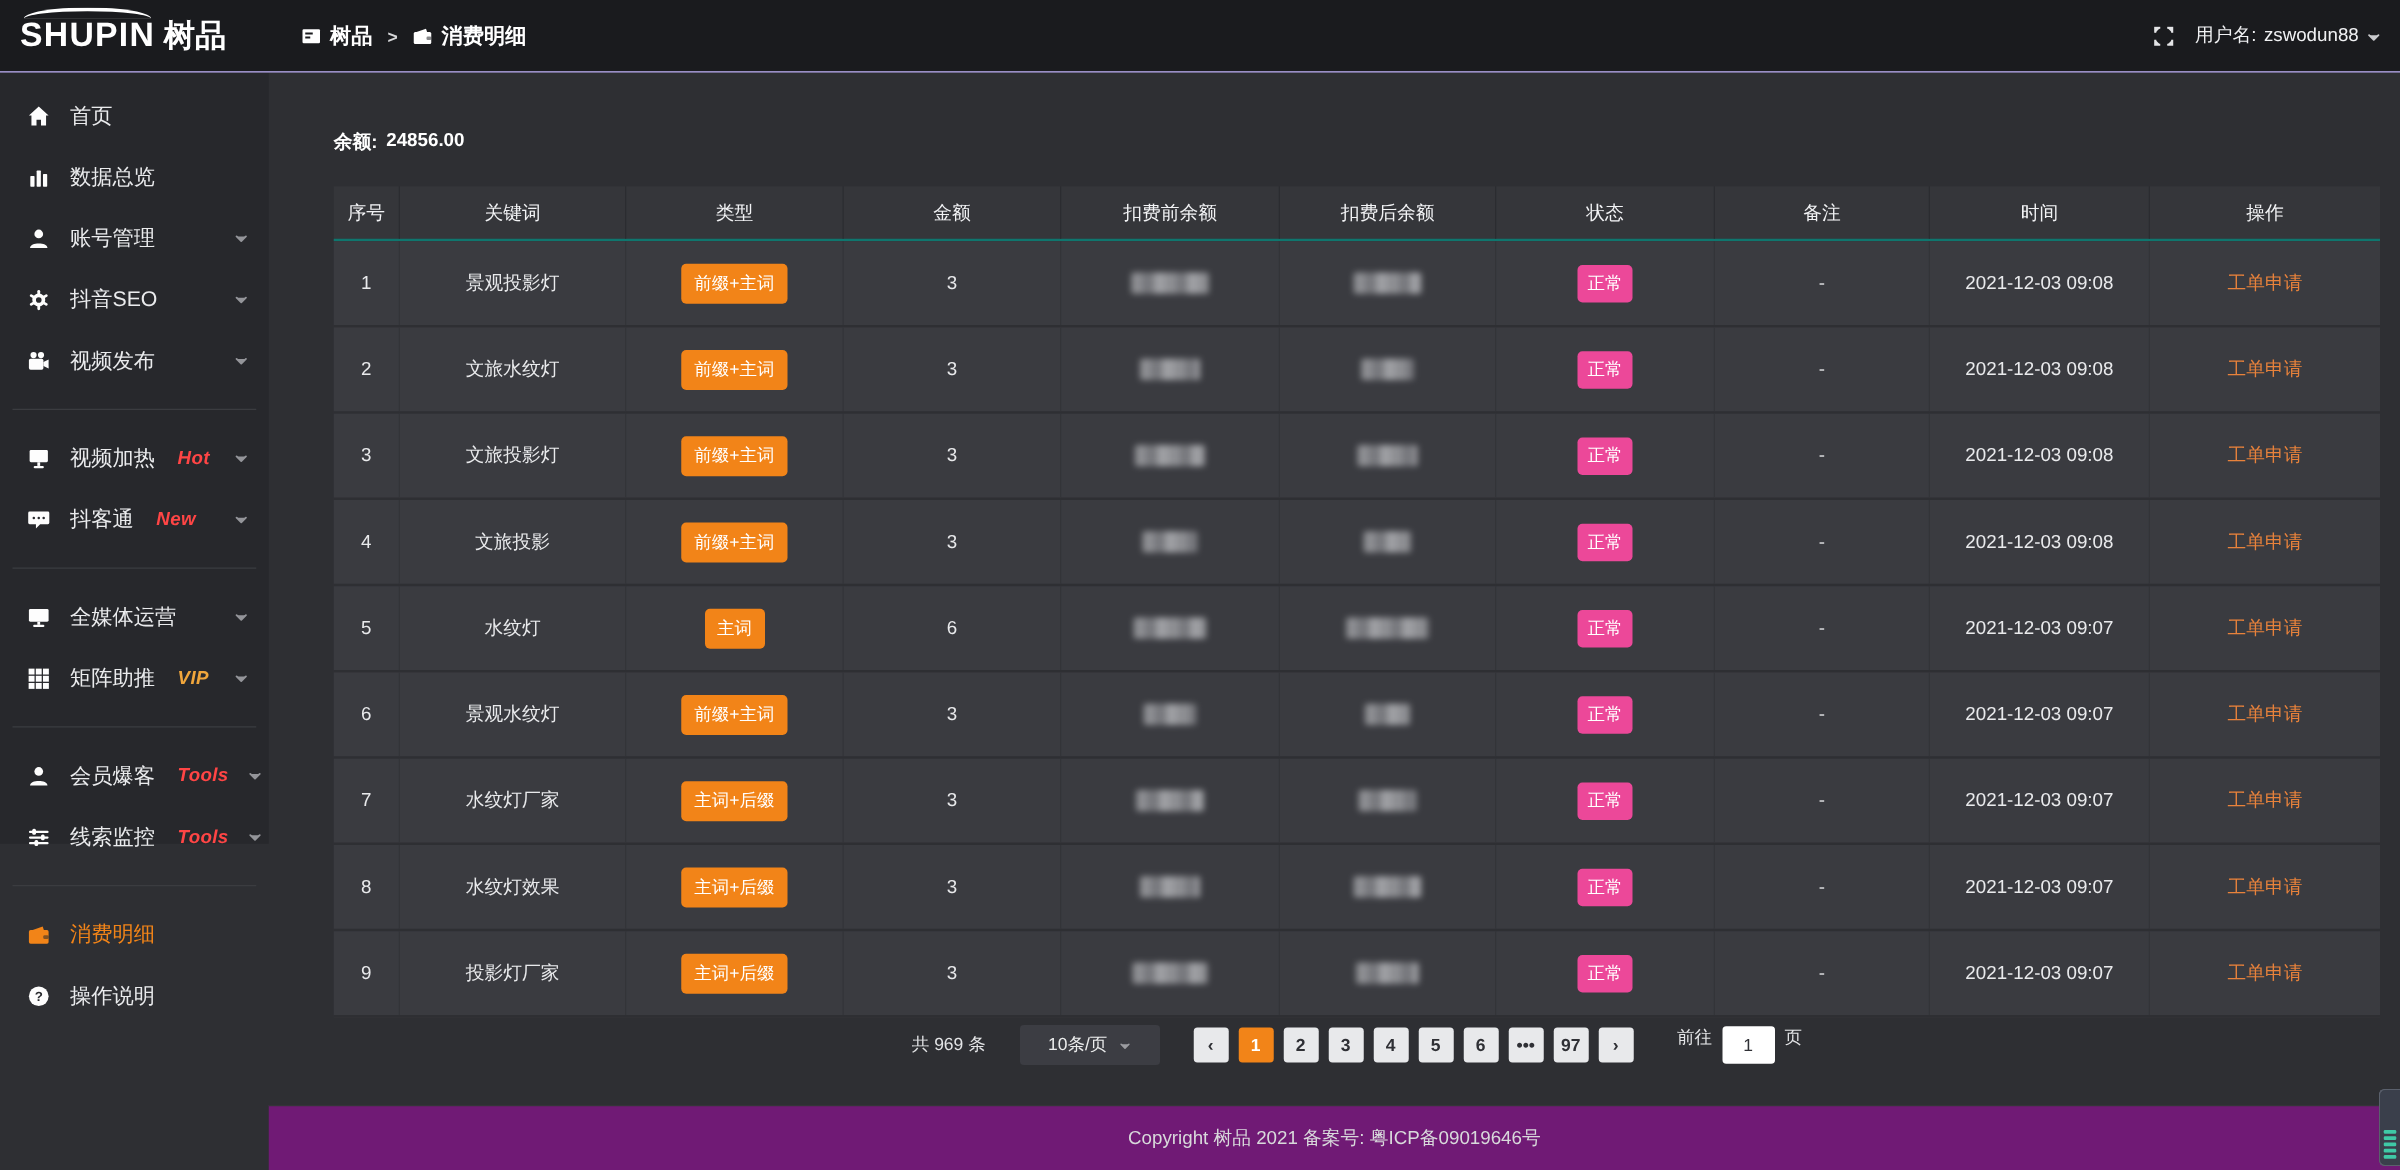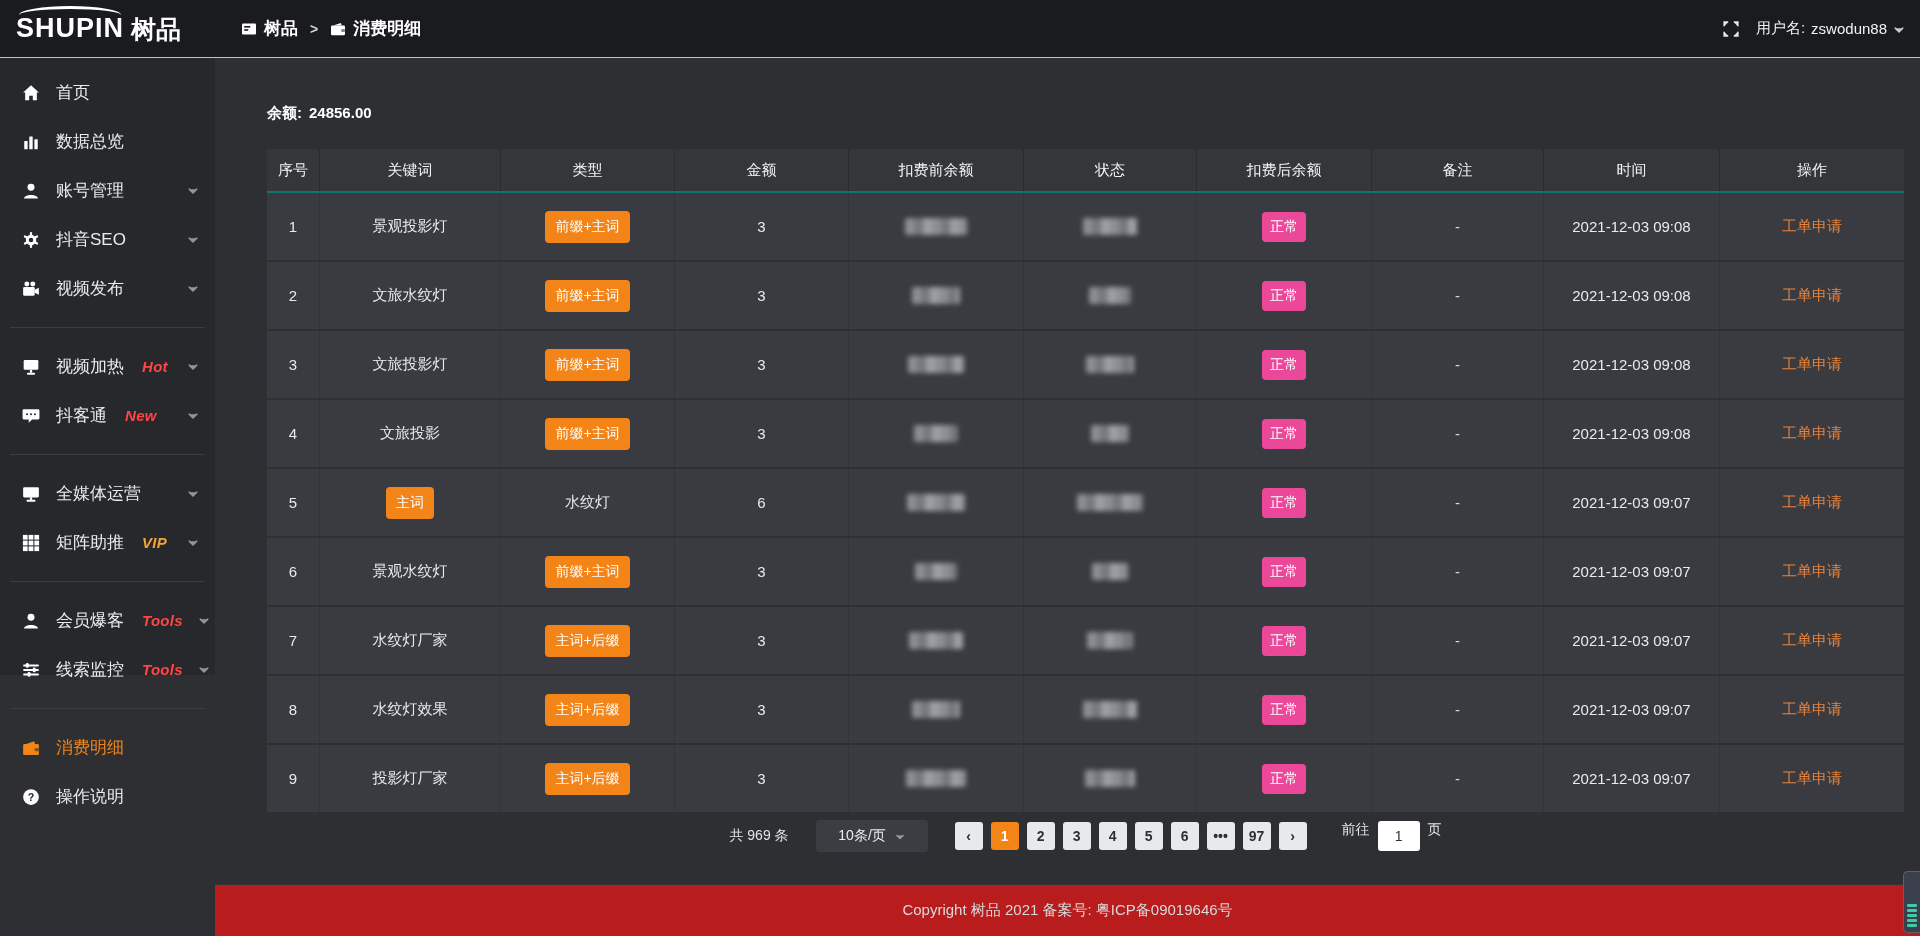--- a/index.html
+++ b/index.html
@@ -62,21 +62,21 @@
   .pagination{margin-top:6px;display:flex;align-items:center;justify-content:center;gap:27px;font-size:14px;color:#e3e4e6}
   .page-size{width:112px;height:32px;background:#3c3d43;border-radius:3px;display:flex;align-items:center;justify-content:center;gap:9px;cursor:pointer;color:#eceded}
   .ps-caret{color:#9b9ca0;display:flex;margin-top:2px}
   .pg-group{display:flex;gap:8px;align-items:center}
   .pg-btn{min-width:28px;height:28px;background:#e8e9eb;border-radius:3px;display:flex;align-items:center;justify-content:center;color:#2f3035;font-weight:bold;font-size:14px;cursor:pointer;padding:0 5px}
   .pg-btn.active{background:#f28418;color:#fff}
   .goto-wrap{display:flex;gap:8px;margin-left:8px}
   .goto-input{width:42px;height:30px;border:none;border-radius:3px;background:#fff;color:#2f3035;text-align:center;font-size:14px;outline:none;font-family:inherit}
 
   
-  .footer{position:absolute;left:215px;right:0;bottom:0;height:52px;background:#b91c1c;border-top:1px solid #343539;display:flex;align-items:center;justify-content:center;font-size:15px;color:#d8d9db;z-index:2}
+  .footer{position:absolute;left:215px;right:0;bottom:0;height:52px;background:#701a75;border-top:1px solid #343539;display:flex;align-items:center;justify-content:center;font-size:15px;color:#d8d9db;z-index:2}
 
   
   .widget{position:absolute;right:0;bottom:3px;width:17px;height:62px;background:#3a3f4b;border:1px solid #5a606c;border-right:none;border-radius:5px 0 0 5px;display:flex;flex-direction:column;justify-content:flex-end;padding:3px 3px 5px;gap:2px;z-index:6;cursor:pointer}
   .widget i{display:block;height:3px;background:#3fc9a6;border-radius:1px}
 </style>
 </head>
 <body>
 
 <div class="topbar">
   <div class="logo">
@@ -335,22 +335,22 @@
       <span>24856.00</span>
     </div>
 
     <div class="table">
       <div class="t-header" id="table-head">
           <div class="th">序号</div>
           <div class="th">关键词</div>
           <div class="th">类型</div>
           <div class="th">金额</div>
           <div class="th">扣费前余额</div>
+          <div class="th">扣费后余额</div>
           <div class="th">状态</div>
-          <div class="th">扣费后余额</div>
           <div class="th">备注</div>
           <div class="th">时间</div>
           <div class="th">操作</div>
         </div>
       <div id="table-body">
           <div class="t-row">
             <div class="td">1</div>
             <div class="td">景观投影灯</div>
             <div class="td">
               <span class="type-badge">前缀+主词</span>
@@ -432,24 +432,24 @@
               <span class="status-badge">正常</span>
             </div>
             <div class="td remark">-</div>
             <div class="td">2021-12-03 09:08</div>
             <div class="td">
               <span class="action-link">工单申请</span>
             </div>
           </div>
           <div class="t-row">
             <div class="td">5</div>
+            <div class="td">水纹灯</div>
             <div class="td">
               <span class="type-badge">主词</span>
             </div>
-            <div class="td">水纹灯</div>
             <div class="td">6</div>
             <div class="td">
               <span class="blur-chip" style="width: 58px;"></span>
             </div>
             <div class="td">
               <span class="blur-chip" style="width: 66px;"></span>
             </div>
             <div class="td">
               <span class="status-badge">正常</span>
             </div>

